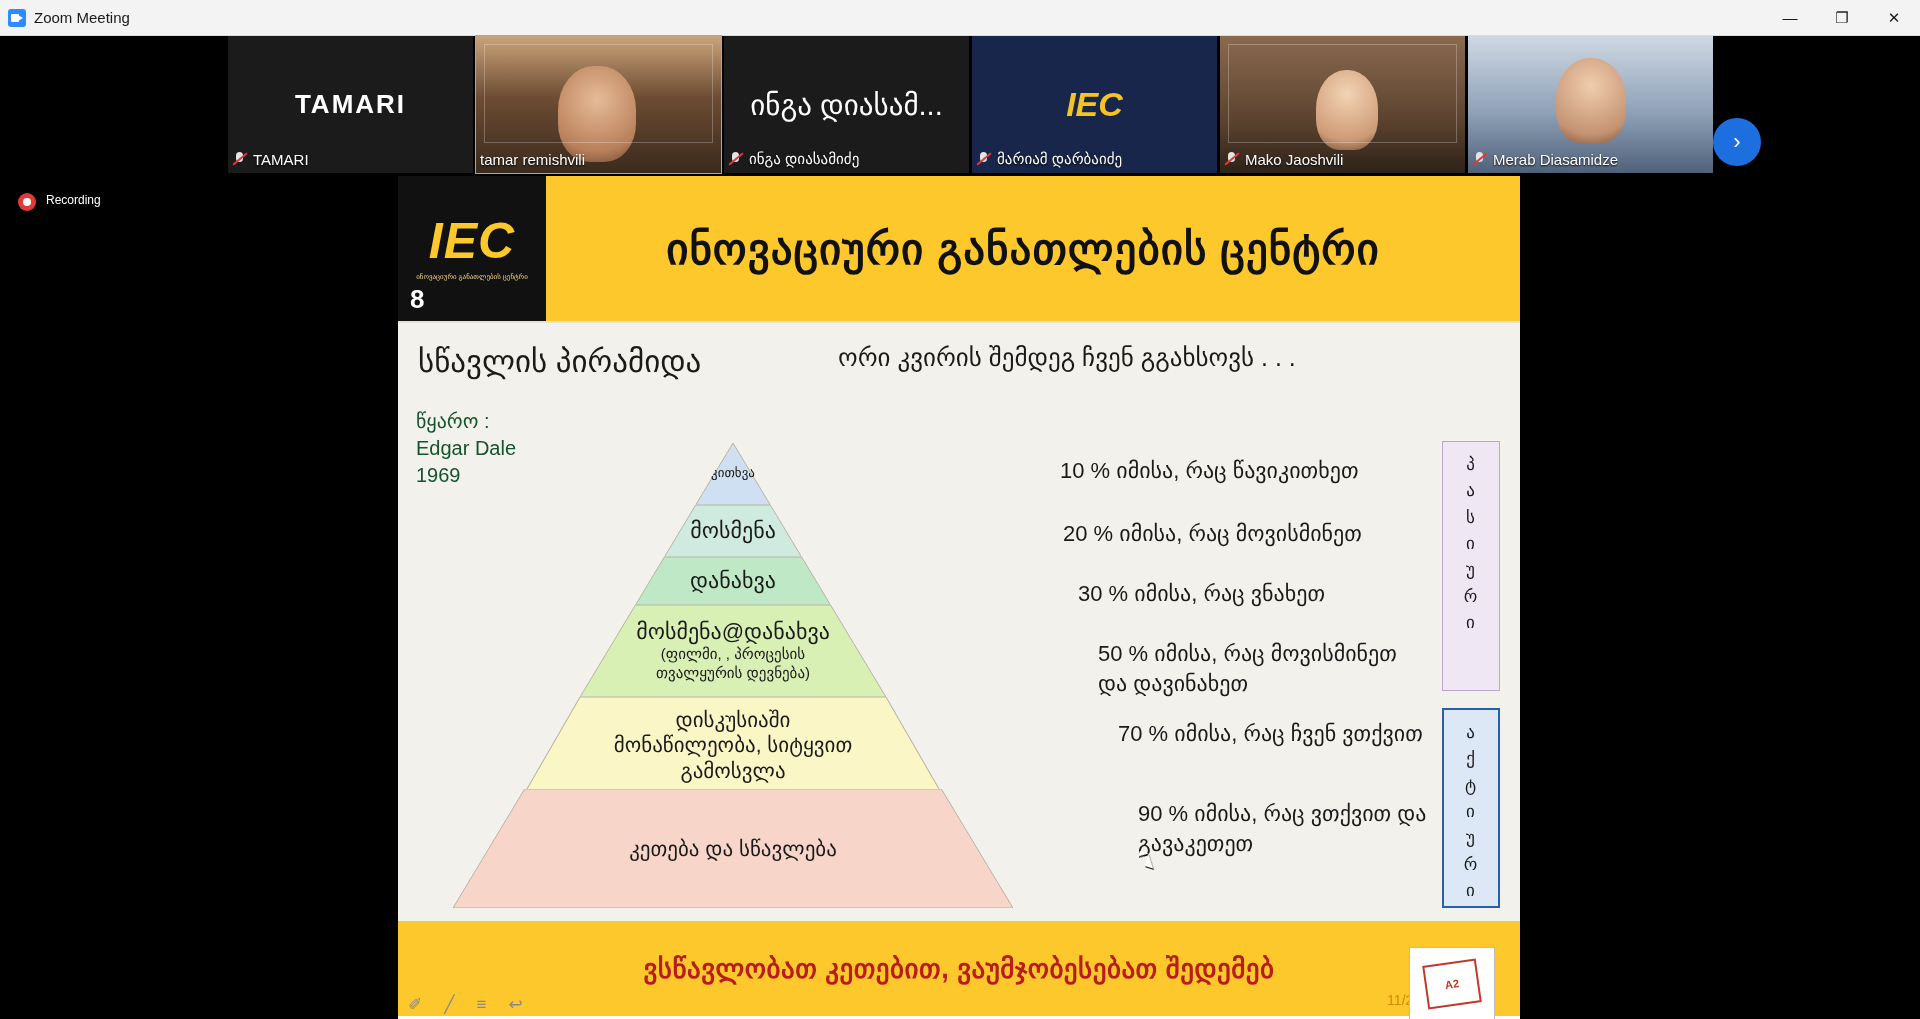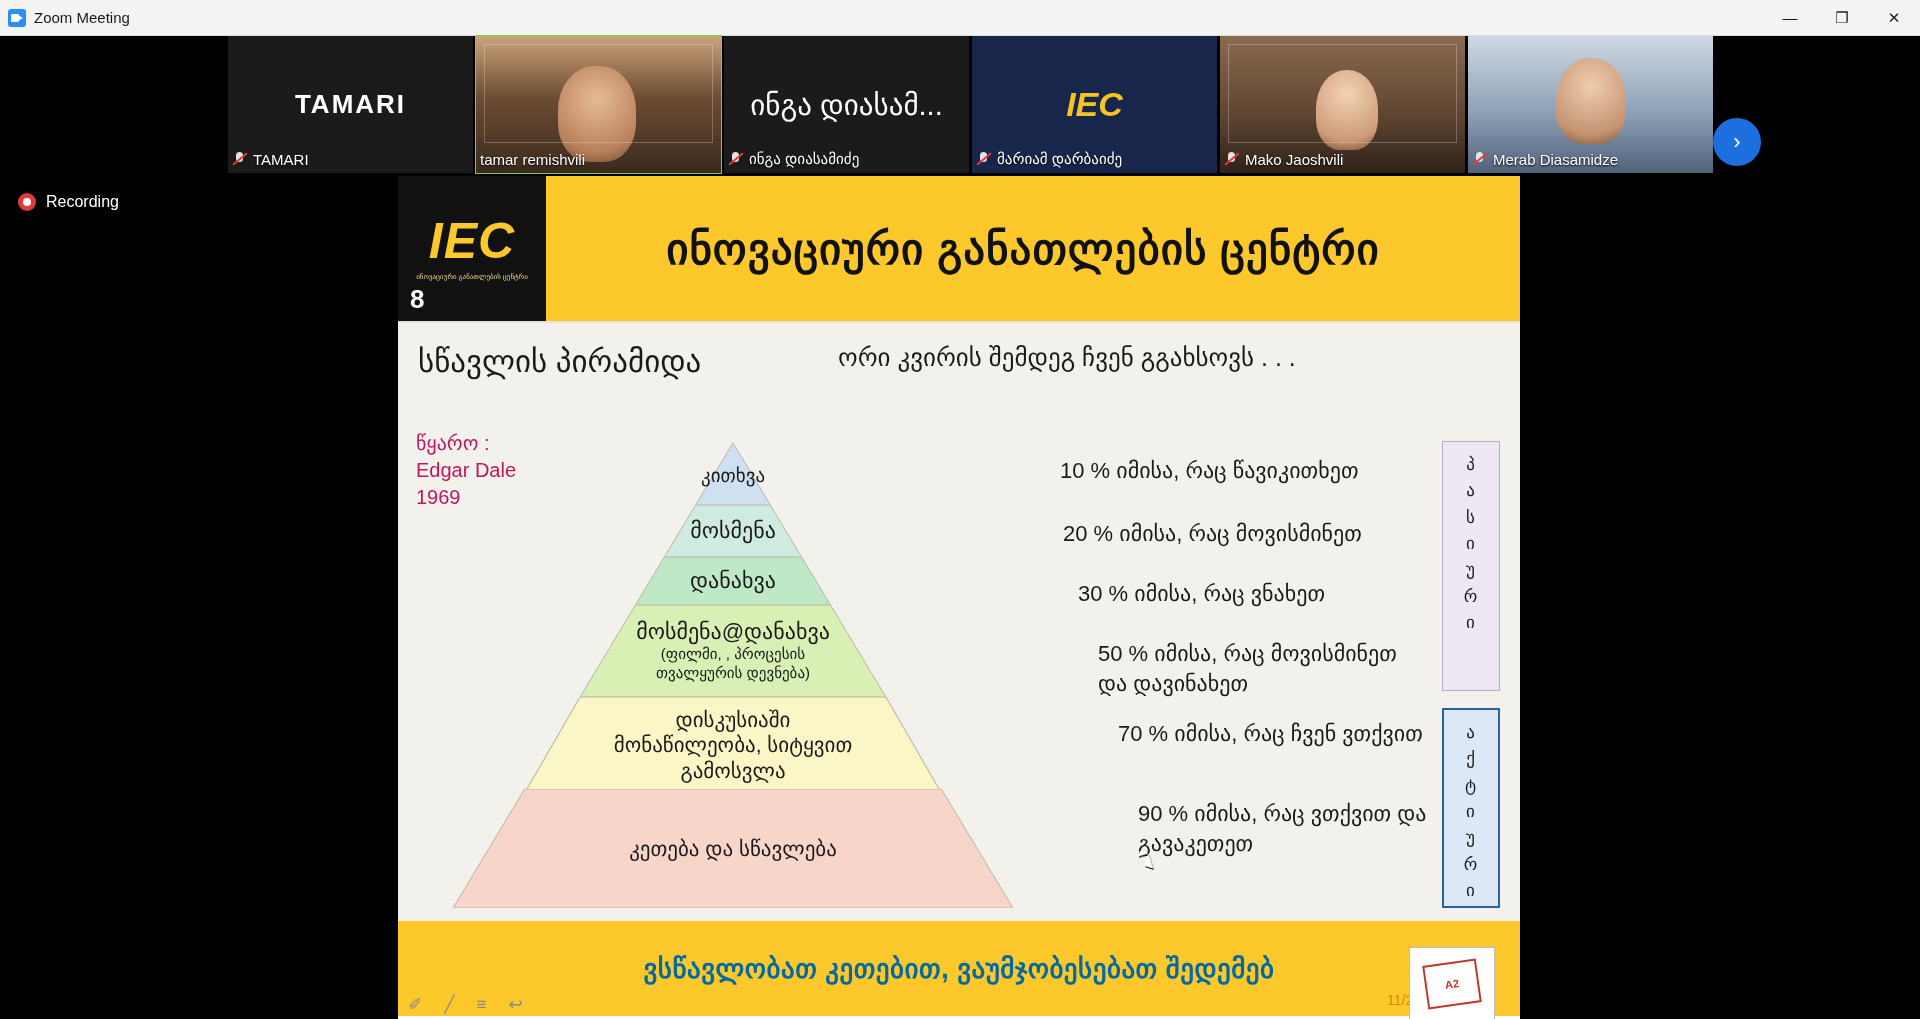--- a/index.html
+++ b/index.html
@@ -119,21 +119,21 @@
     width: 48px; height: 48px; border-radius: 50%;
     background: #1d6fe0; color: #fff;
     display: flex; align-items: center; justify-content: center;
     font-size: 22px; line-height: 1;
   }
 
   
   .recording {
     position: absolute; left: 18px; top: 193px;
     display: flex; align-items: flex-start; gap: 10px;
-    color: #fff; font-size: 16px;
+    color: #fff; font-size: 12px;
   }
   .rec-dot {
     width: 18px; height: 18px; border-radius: 50%;
     background: #e03a3a; position: relative;
   }
   .rec-dot::after {
     content: ""; position: absolute; left: 5px; top: 5px;
     width: 8px; height: 8px; border-radius: 50%; background: #fff;
   }
 
@@ -182,22 +182,22 @@
   }
   .body-title {
     position: absolute; left: 20px; top: 20px;
     font-size: 31px; color: #1a1a1a;
   }
   .body-right-title {
     position: absolute; left: 440px; top: 20px;
     font-size: 25px; color: #1a1a1a;
   }
   .source {
-    position: absolute; left: 18px; top: 107px;
-    font-size: 20px; color: #be185d; line-height: 1.35;
+    position: absolute; left: 18px; top: 85px;
+    font-size: 20px; color: #14532d; line-height: 1.35;
   }
 
   
   .pyramid {
     position: absolute; left: 55px; top: 120px;
     width: 560px; height: 465px;
   }
   .lay {
     position: absolute; left: 50%; transform: translateX(-50%);
     display: flex; flex-direction: column; align-items: center; justify-content: center;
@@ -227,21 +227,21 @@
     background: #dce8f6; border: 2px solid #2a5fa8;
   }
   .vletter { display: block; }
 
   .slide-footer {
     height: 95px; background: #fdc82b;
     display: flex; align-items: center; justify-content: center;
     position: relative;
   }
   .slide-footer .footer-text {
-    font-size: 27px; font-weight: bold; color: #0369a1; letter-spacing: .5px;
+    font-size: 27px; font-weight: bold; color: #b91c1c; letter-spacing: .5px;
   }
   .stamp {
     position: absolute; right: 25px; bottom: -5px;
     width: 86px; height: 74px; background: #fff;
     border: 1px solid #bbb;
     display: flex; align-items: center; justify-content: center;
   }
   .stamp .seal {
     width: 54px; height: 44px; border: 2px solid #c0392b;
     color: #c0392b; font-size: 11px; font-weight: bold;
@@ -370,21 +370,21 @@
       <div class="body-right-title">ორი კვირის  შემდეგ   ჩვენ გგახსოვს . . .</div>
       <div class="source" style="white-space: pre-line;">წყარო :
 Edgar Dale
 1969</div>
 
       <div class="pyramid" id="pyramid">
           <div class="lay" style="top: 0px; height: 62px; width: 74.6667px;">
             <svg class="trap" viewBox="0 0 74.66666666666667 62" preserveAspectRatio="none">
               <polygon points="37.333333333333336,0 37.333333333333336,0 74.66666666666667,62 0,62" fill="#cfe0f2" stroke="#b9b3a3" stroke-width="1"></polygon>
             </svg>
-            <div style="position: absolute; z-index: 2; text-align: center; font-size: 19px; line-height: 1.2; white-space: nowrap; top: 22px; left: 50%; transform: translateX(-50%);">კითხვა</div>
+            <div style="position: absolute; z-index: 2; text-align: center; font-size: 13px; line-height: 1.2; white-space: nowrap; top: 22px; left: 50%; transform: translateX(-50%);">კითხვა</div>
           </div>
           <div class="lay" style="top: 62px; height: 52px; width: 137.29px;">
             <svg class="trap" viewBox="0 0 137.29032258064515 52" preserveAspectRatio="none">
               <polygon points="31.31182795698924,0 105.9784946236559,0 137.29032258064515,52 0,52" fill="#cfeade" stroke="#b9b3a3" stroke-width="1"></polygon>
             </svg>
             <div style="position: relative; z-index: 2; text-align: center; font-size: 22px; line-height: 1.2; white-space: pre-line;">მოსმენა</div>
           </div>
           <div class="lay" style="top: 114px; height: 48px; width: 195.097px;">
             <svg class="trap" viewBox="0 0 195.09677419354838 48" preserveAspectRatio="none">
               <polygon points="28.903225806451616,0 166.19354838709677,0 195.09677419354838,48 0,48" fill="#bfe9c6" stroke="#b9b3a3" stroke-width="1"></polygon>

